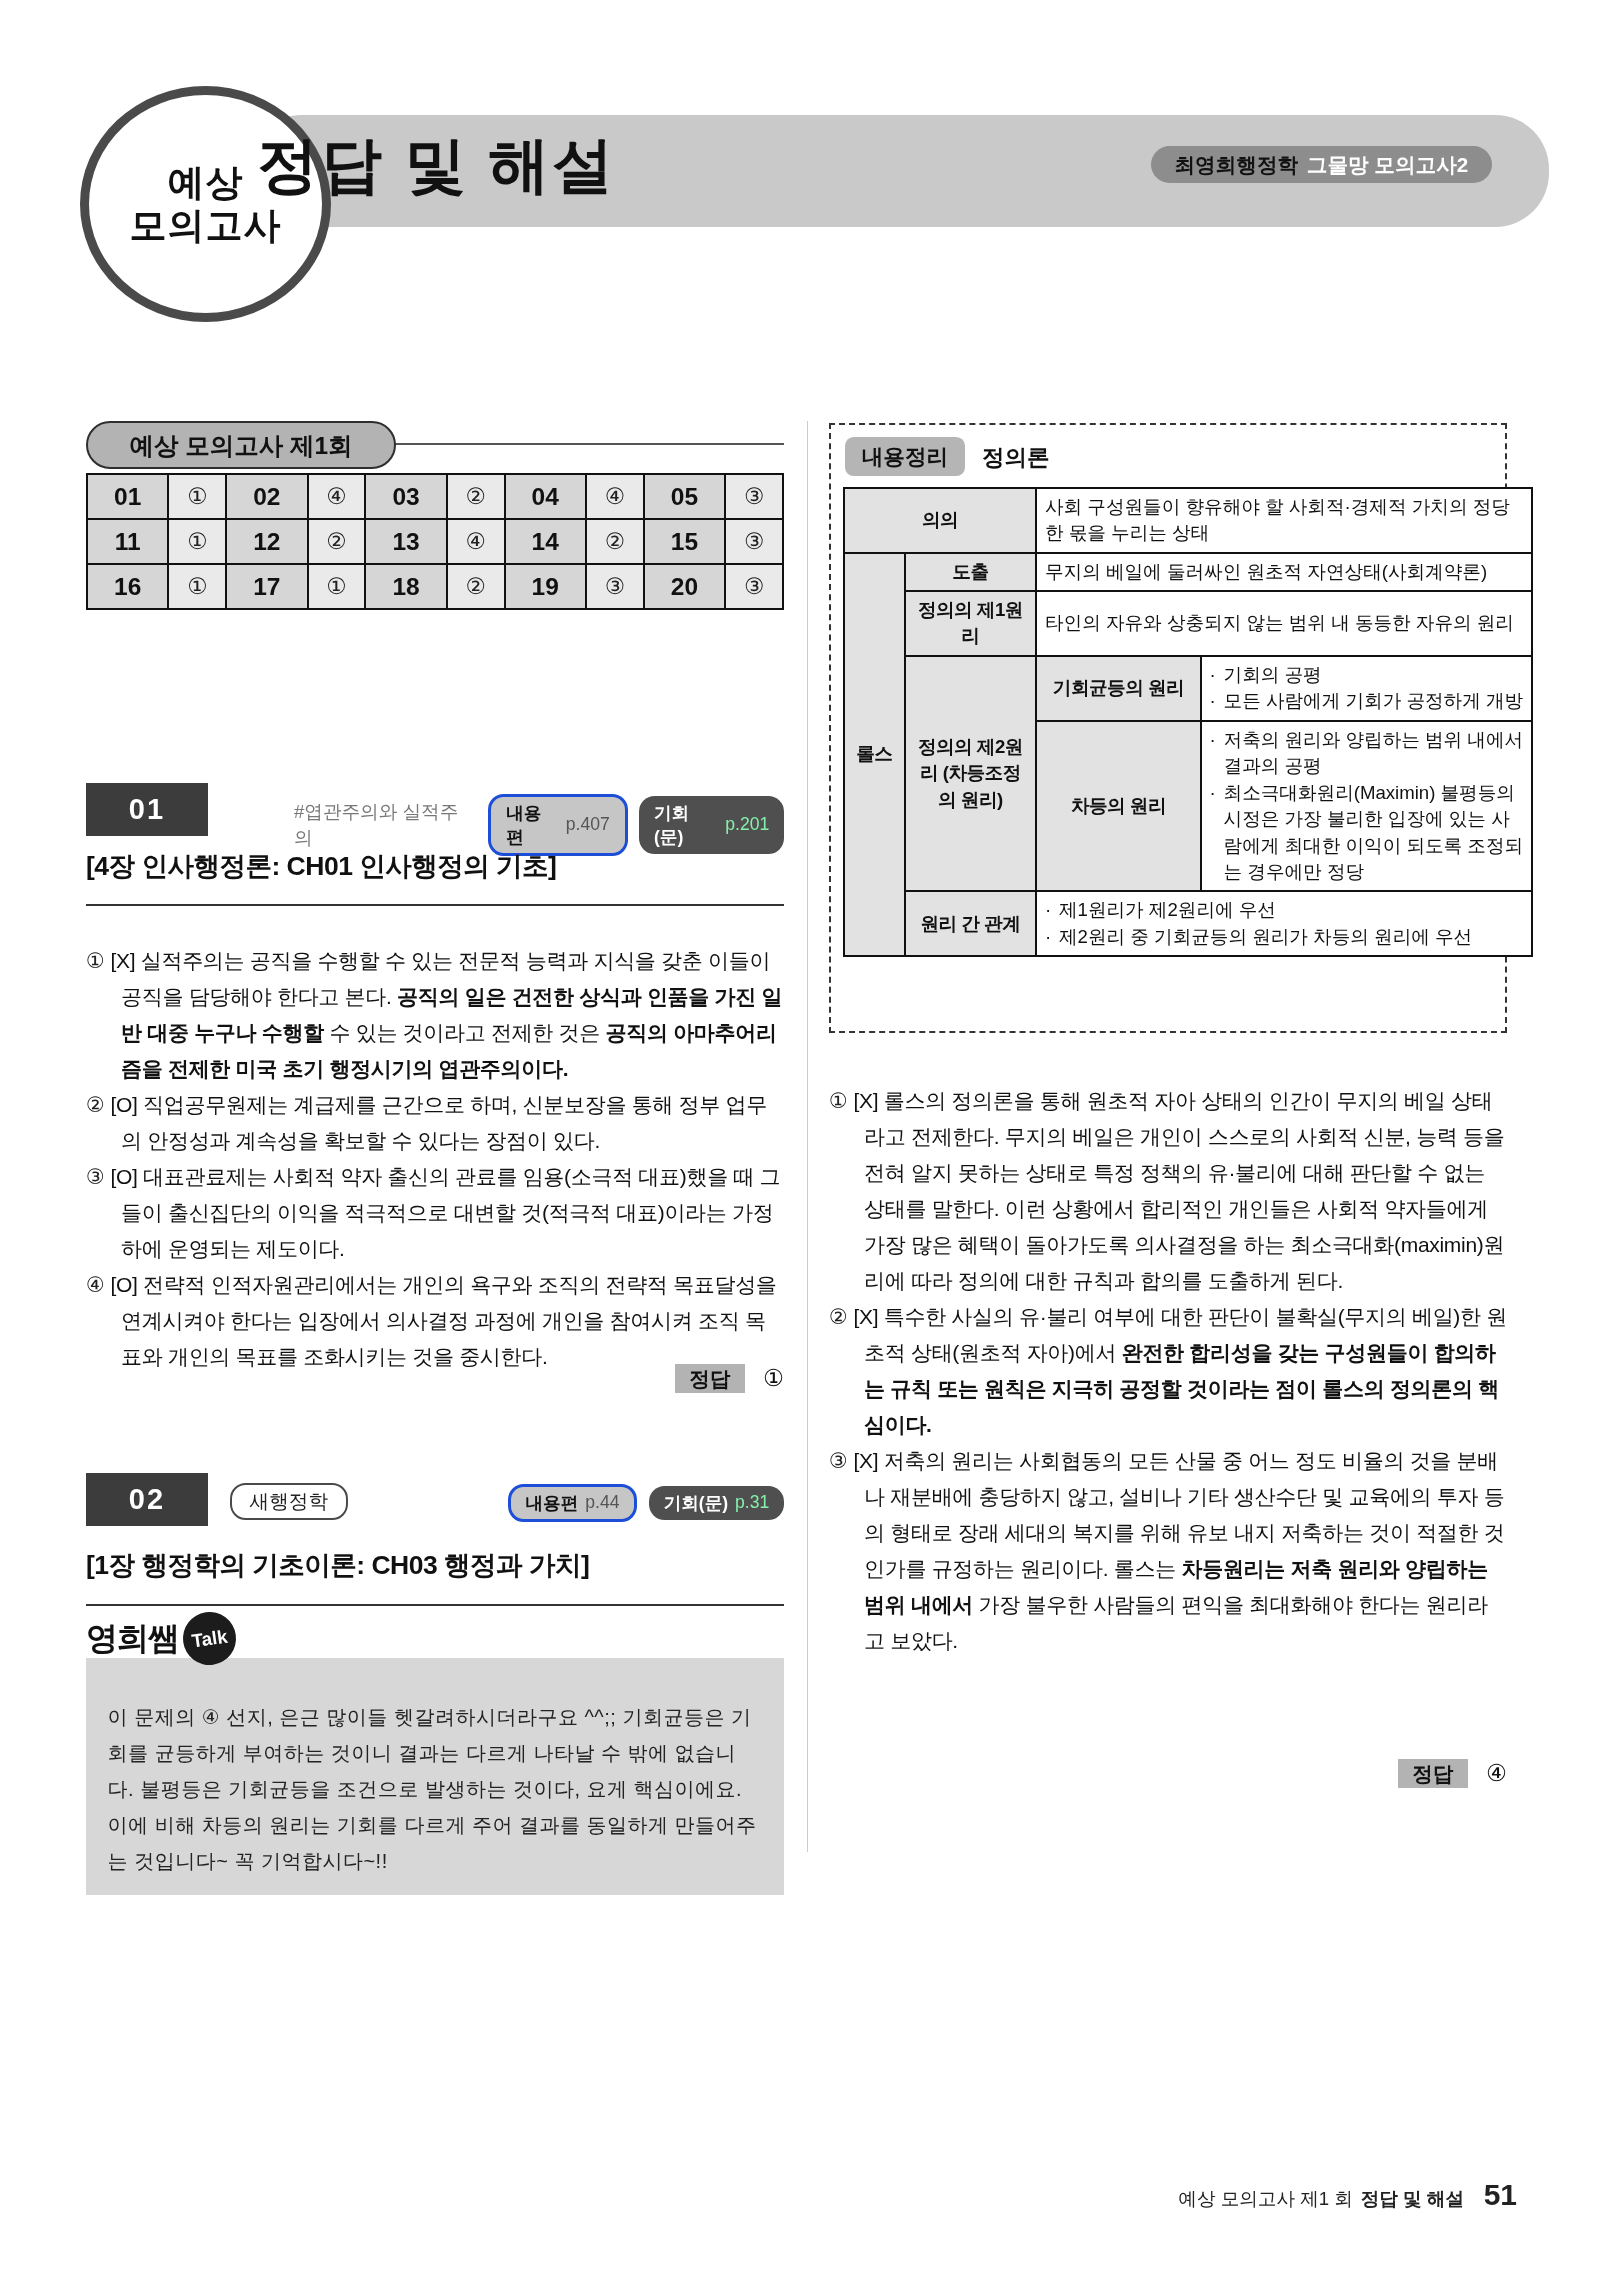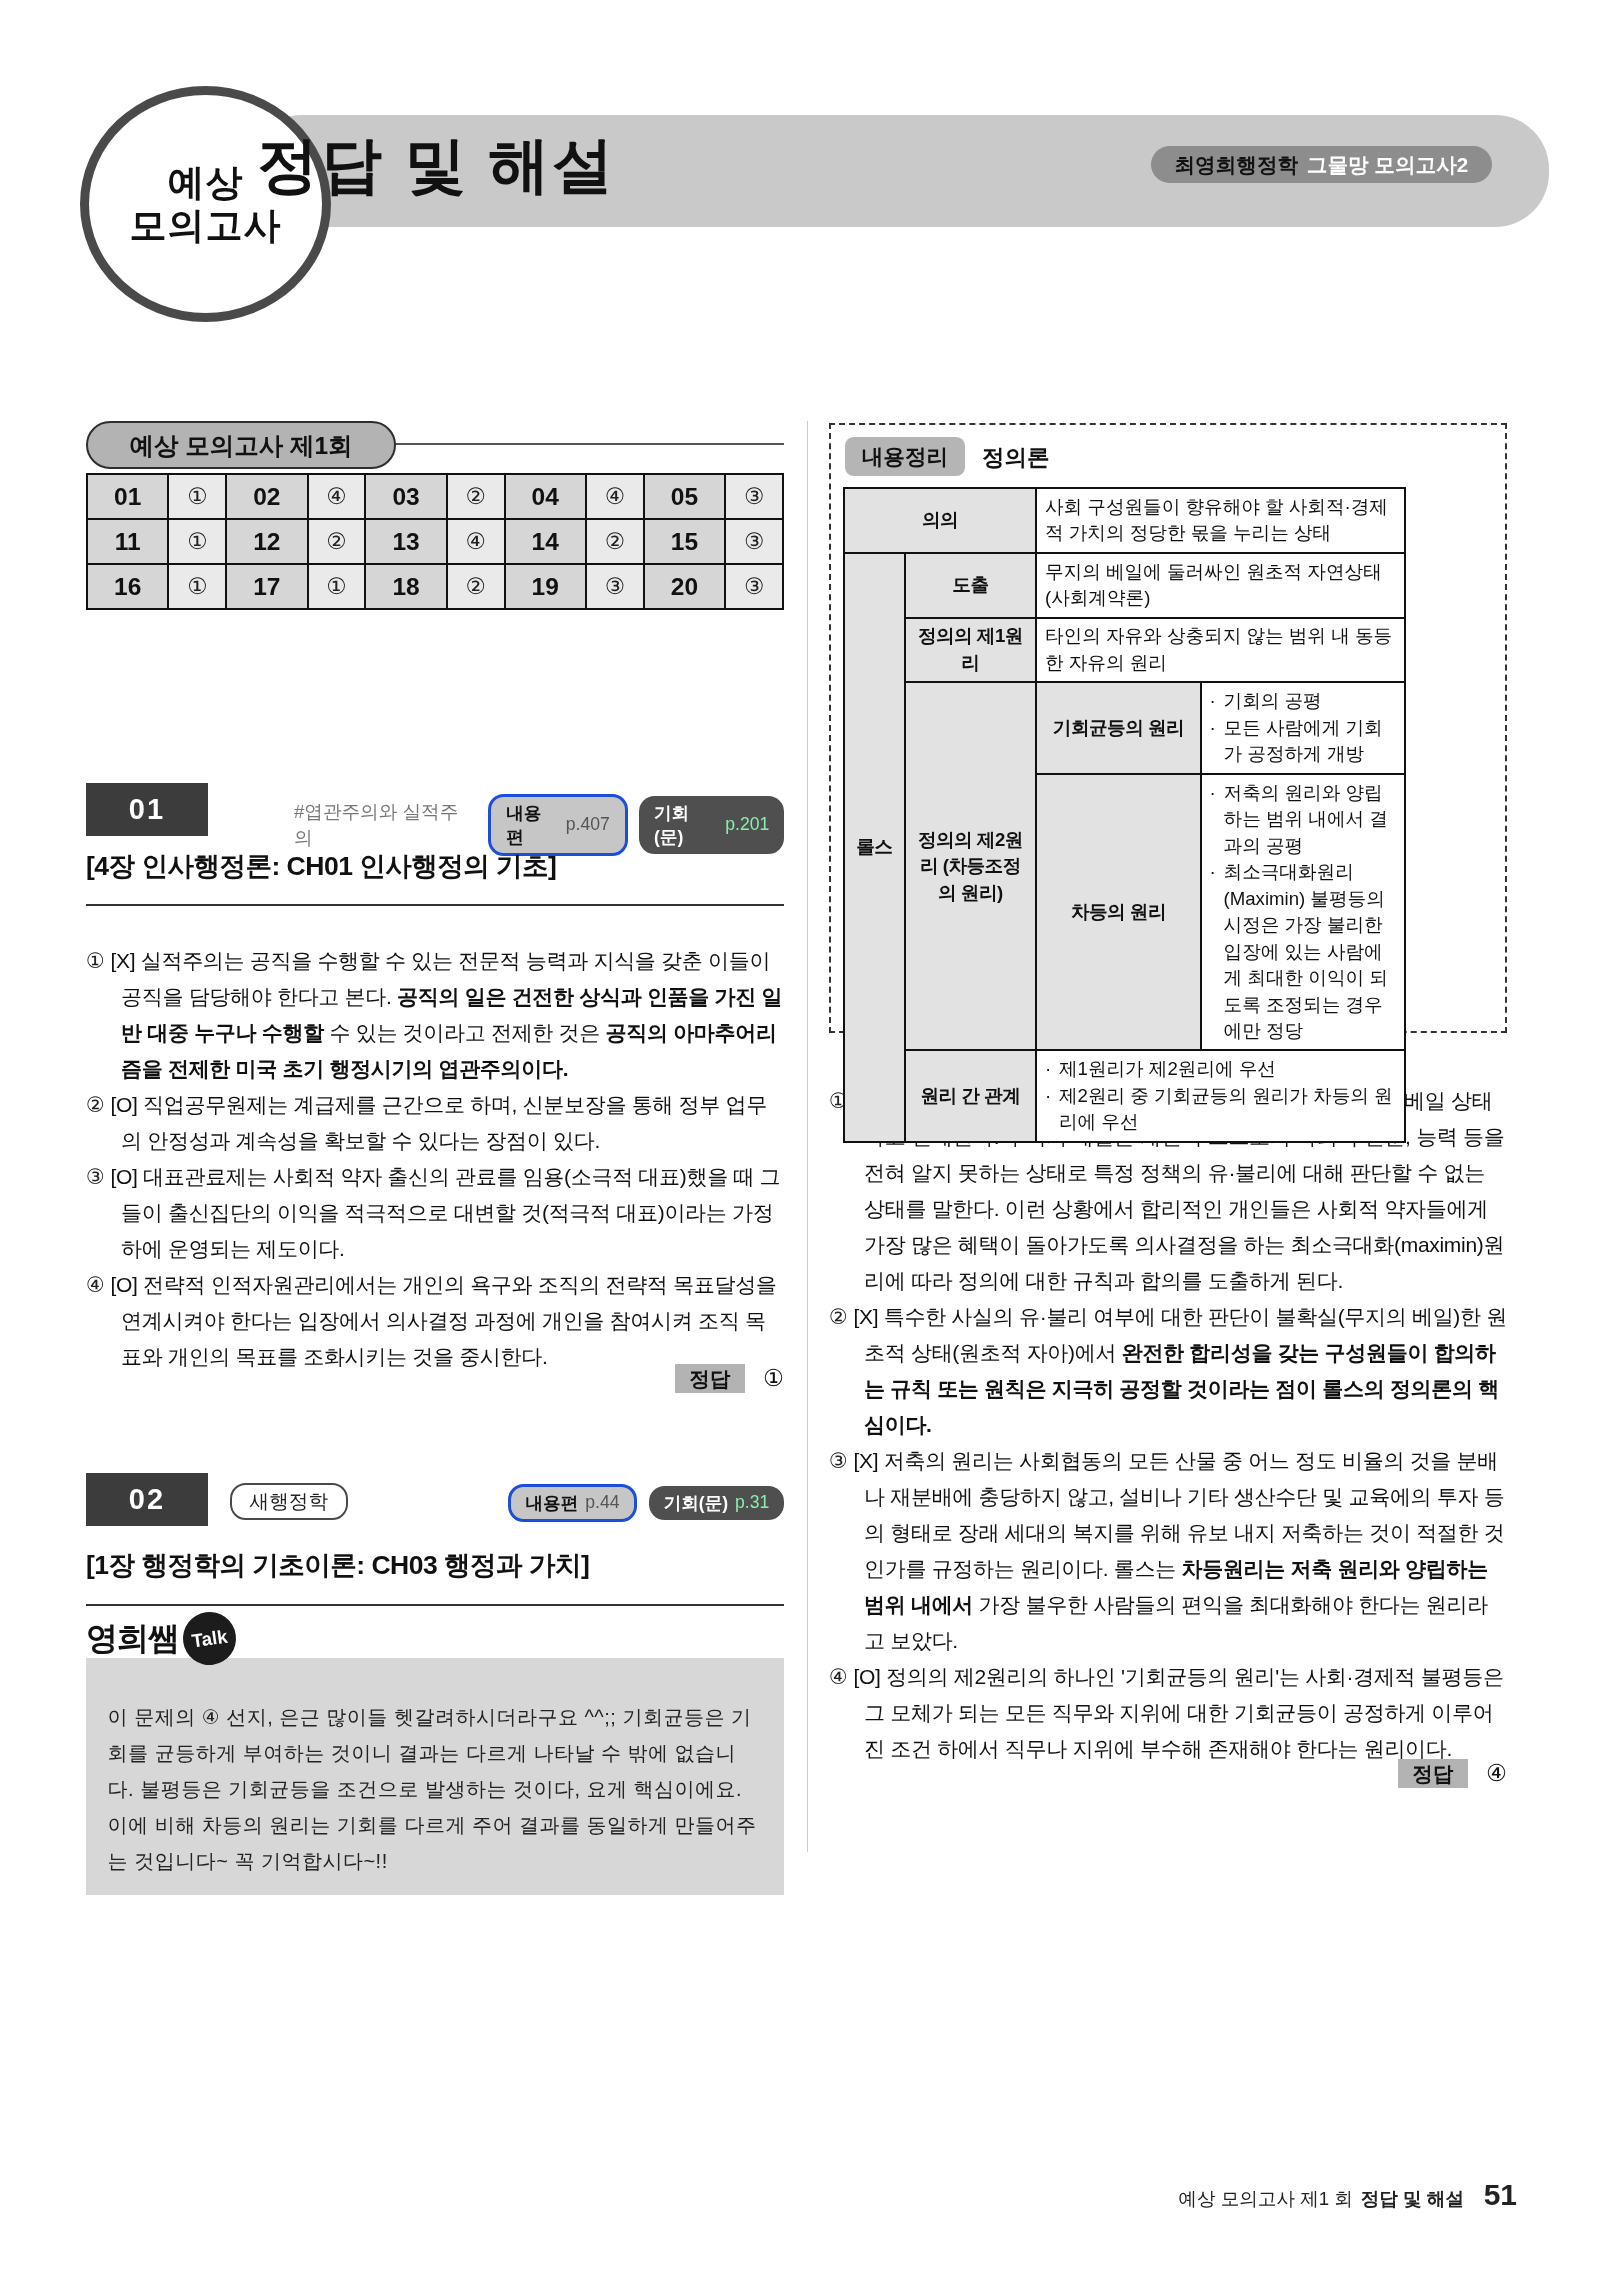--- a/index.html
+++ b/index.html
@@ -58,21 +58,21 @@
         justify-content:center;font-size:18.6px;font-weight:700;transform:rotate(-8deg);}
   .talk-box{position:absolute;left:86px;top:1658px;width:655px;background:#d7d7d7;padding:41px 21.6px 15.7px 21.6px;
         font-size:20px;line-height:36px;color:#222;letter-spacing:0.5px;}
 
   
   .col-sep{position:absolute;left:807px;top:421px;width:1px;height:1431px;background:#ccc;}
   .dash-box{position:absolute;left:829px;top:423px;width:674px;height:606px;border:2px dashed #333;background:#fff;}
   .sum-badge{position:absolute;left:845px;top:437px;background:#b5b5b5;border-radius:8.8px;padding:4.9px 16.7px;
         font-size:21.6px;font-weight:800;z-index:2;}
   .sum-title{position:absolute;left:982px;top:442px;font-size:22.5px;font-weight:800;z-index:2;}
-  table.sum{position:absolute;left:843px;top:487px;width:563px;border-collapse:collapse;border:2.9px solid #111;
+  table.sum{position:absolute;left:843px;top:487px;width:690px;border-collapse:collapse;border:2.9px solid #111;
         font-size:18.6px;line-height:26.5px;z-index:2;background:#fff;}
   table.sum th,table.sum td{border:2px solid #111;padding:4.9px 7.8px;vertical-align:middle;}
   table.sum th{background:#e2e2e2;font-weight:800;text-align:center;letter-spacing:-0.5px;}
   table.sum td{background:#fff;text-align:left;}
   .cw1{width:43px;} .cw2{width:114px;} .cw3{width:147px;}
   .bullet{display:flex;gap:7.8px;align-items:flex-start;}
   .bullet .dot{flex:0 0 auto;}
 
   
   .footer{position:absolute;left:882px;top:2178px;width:635px;display:flex;justify-content:flex-end;
@@ -244,21 +244,20 @@
             </div>
           </td>
     </tr>
   </tbody>
     </table>
 
   <div class="expl" style="left:829px;top:1061px;width:678px;">
     <div class="exp-item"><span class="marker">①</span><span><span>[X] 롤스의 정의론을 통해 원초적 자아 상태의 인간이 무지의 베일 상태라고 전제한다. 무지의 베일은 개인이 스스로의 사회적 신분, 능력 등을 전혀 알지 못하는 상태로 특정 정책의 유·불리에 대해 판단할 수 없는 상태를 말한다. 이런 상황에서 합리적인 개인들은 사회적 약자들에게 가장 많은 혜택이 돌아가도록 의사결정을 하는 최소극대화(maximin)원리에 따라 정의에 대한 규칙과 합의를 도출하게 된다.</span></span></div>
     <div class="exp-item"><span class="marker">②</span><span><span>[X] 특수한 사실의 유·불리 여부에 대한 판단이 불확실(무지의 베일)한 원초적 상태(원초적 자아)에서 </span><span class="b">완전한 합리성을 갖는 구성원들이 합의하는 규칙 또는 원칙은 지극히 공정할 것이라는 점이 롤스의 정의론의 핵심이다.</span></span></div>
     <div class="exp-item"><span class="marker">③</span><span><span>[X] 저축의 원리는 사회협동의 모든 산물 중 어느 정도 비율의 것을 분배나 재분배에 충당하지 않고, 설비나 기타 생산수단 및 교육에의 투자 등의 형태로 장래 세대의 복지를 위해 유보 내지 저축하는 것이 적절한 것인가를 규정하는 원리이다. 롤스는 </span><span class="b">차등원리는 저축 원리와 양립하는 범위 내에서</span><span> 가장 불우한 사람들의 편익을 최대화해야 한다는 원리라고 보았다.</span></span></div>
-    <div class="exp-item"><span class="marker">④</span><span><span>[O] 정의의 제2원리의 하나인 '기회균등의 원리'는 사회·경제적 불평등은 그 모체가 되는 모든 직무와 지위에 대한 기회균등이 공정하게 이루어진 조건 하에서 직무나 지위에 부수해 존재해야 한다는 원리이다.</span></span></div>
   </div>
   <div class="ans-row" style="left:829px;top:1759px;width:678px;">
     <span class="ans-chip">정답</span>
     <span class="ans-val">④</span>
   </div>
 
   <div class="footer">
     <span class="f-pre">예상 모의고사 제1 회</span>
     <span class="f-bold">정답 및 해설</span>
     <span class="f-page">51</span>

